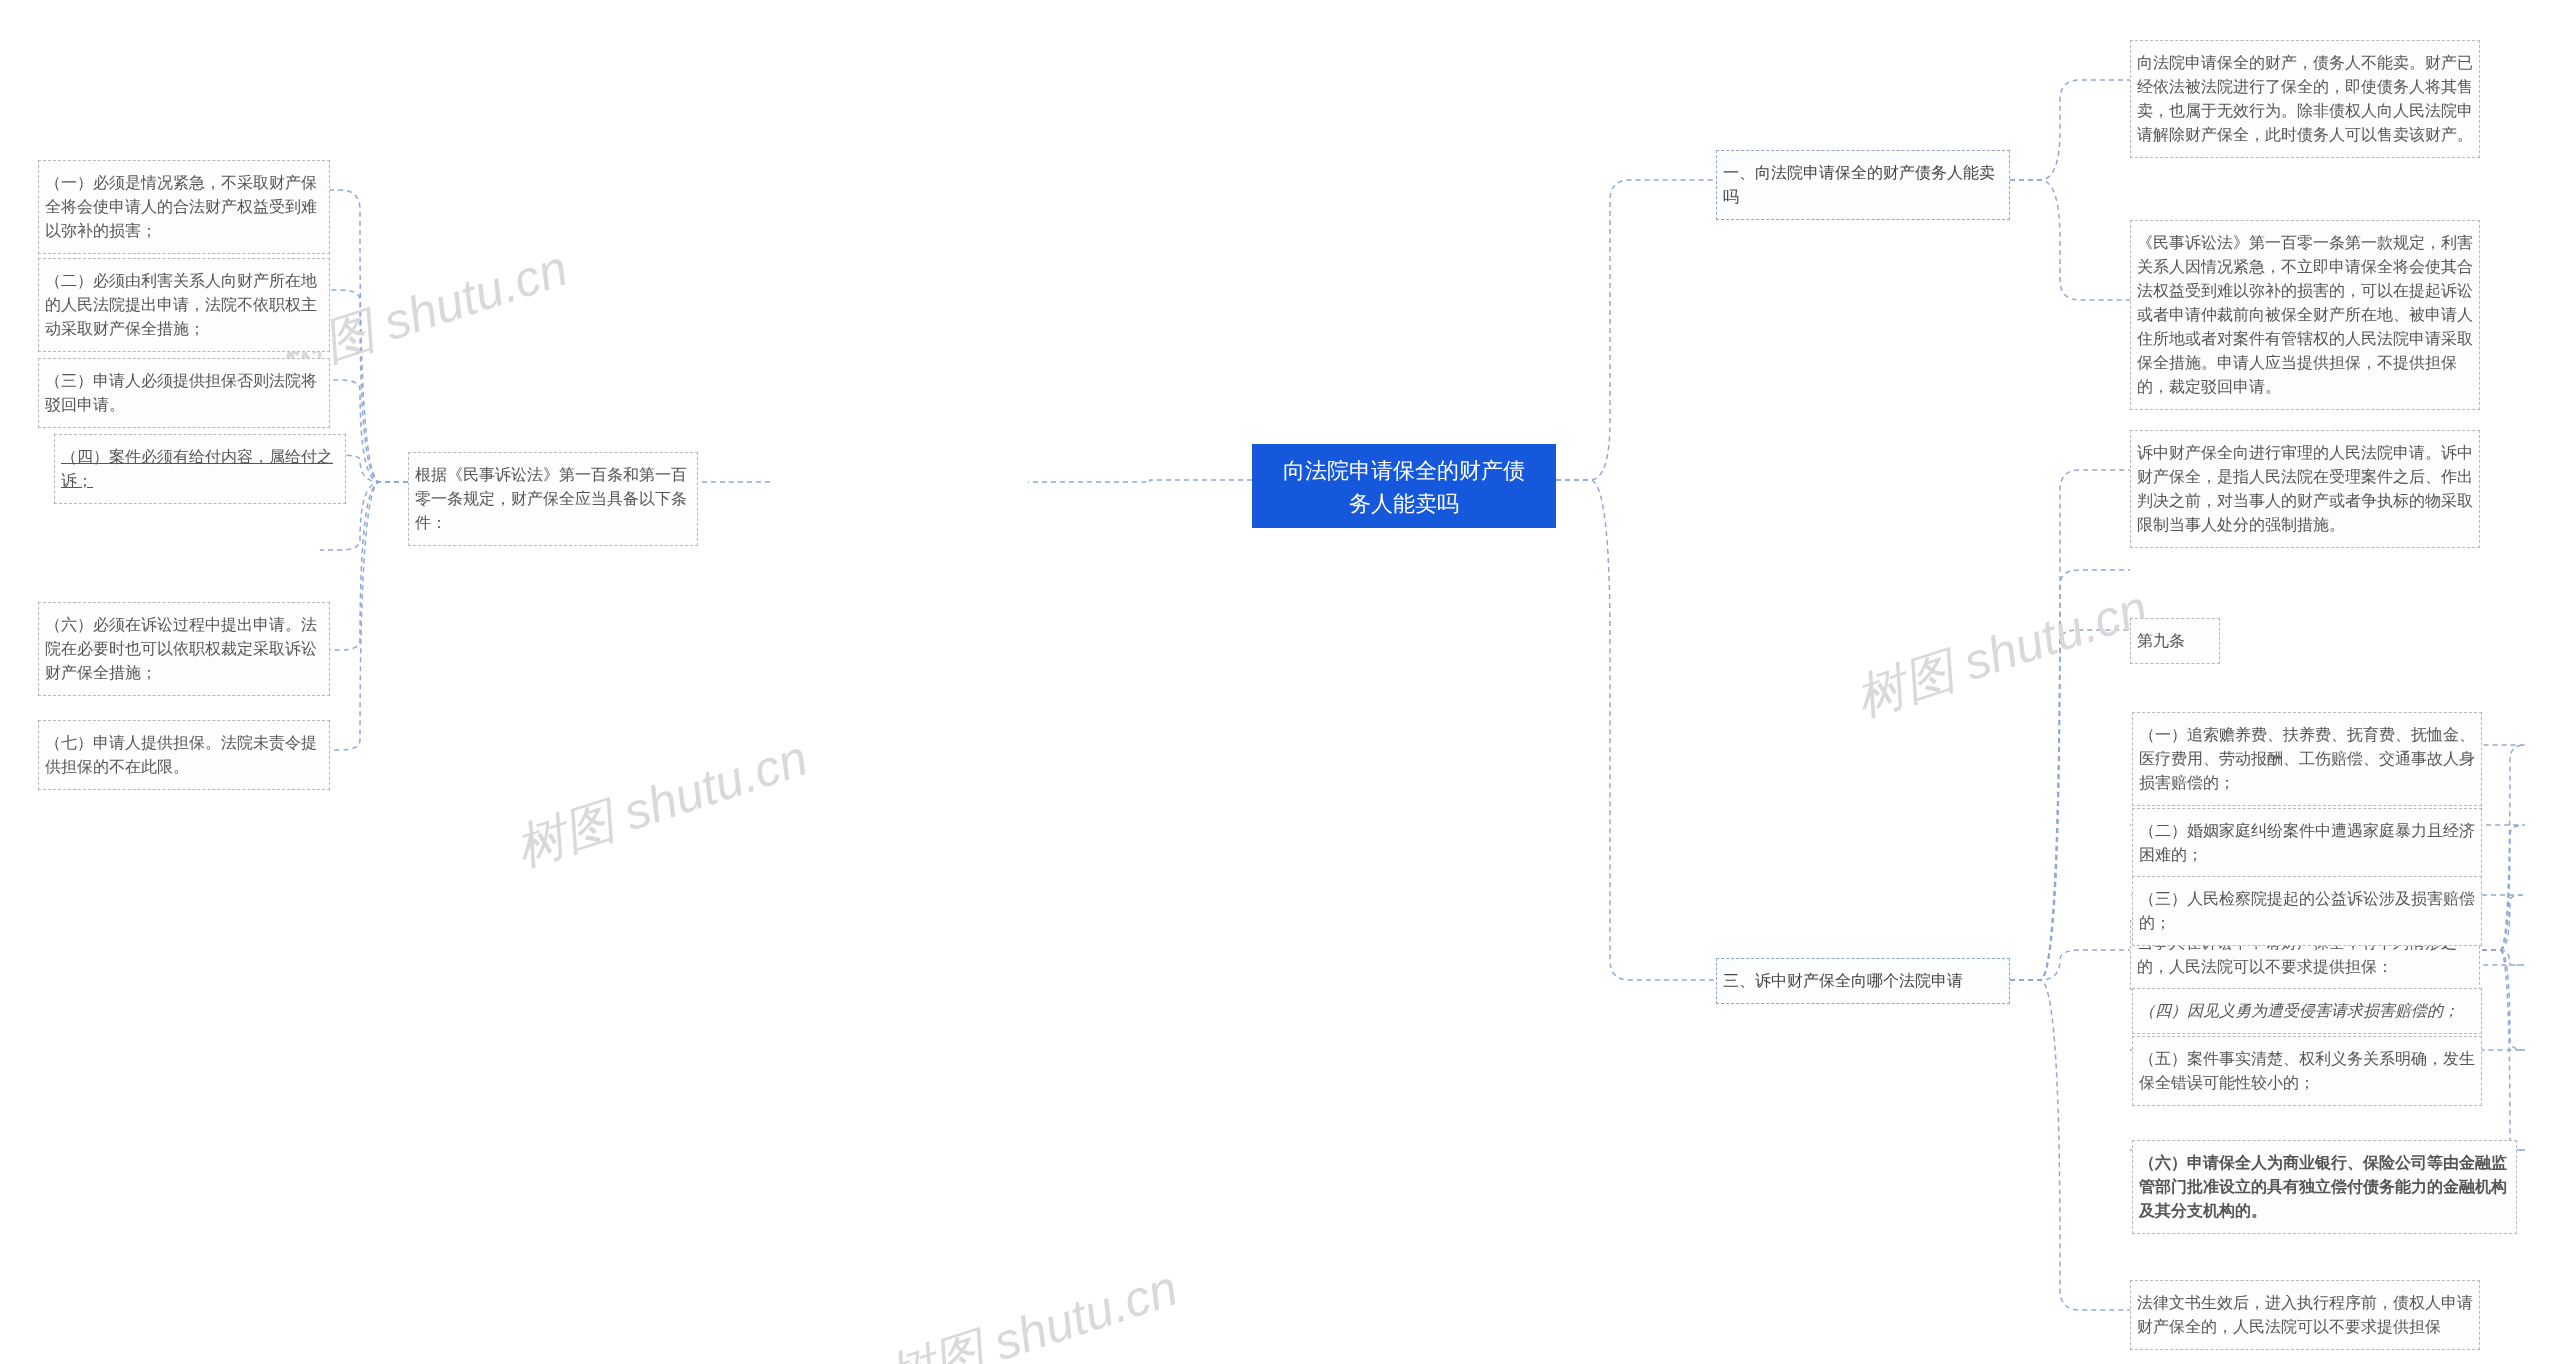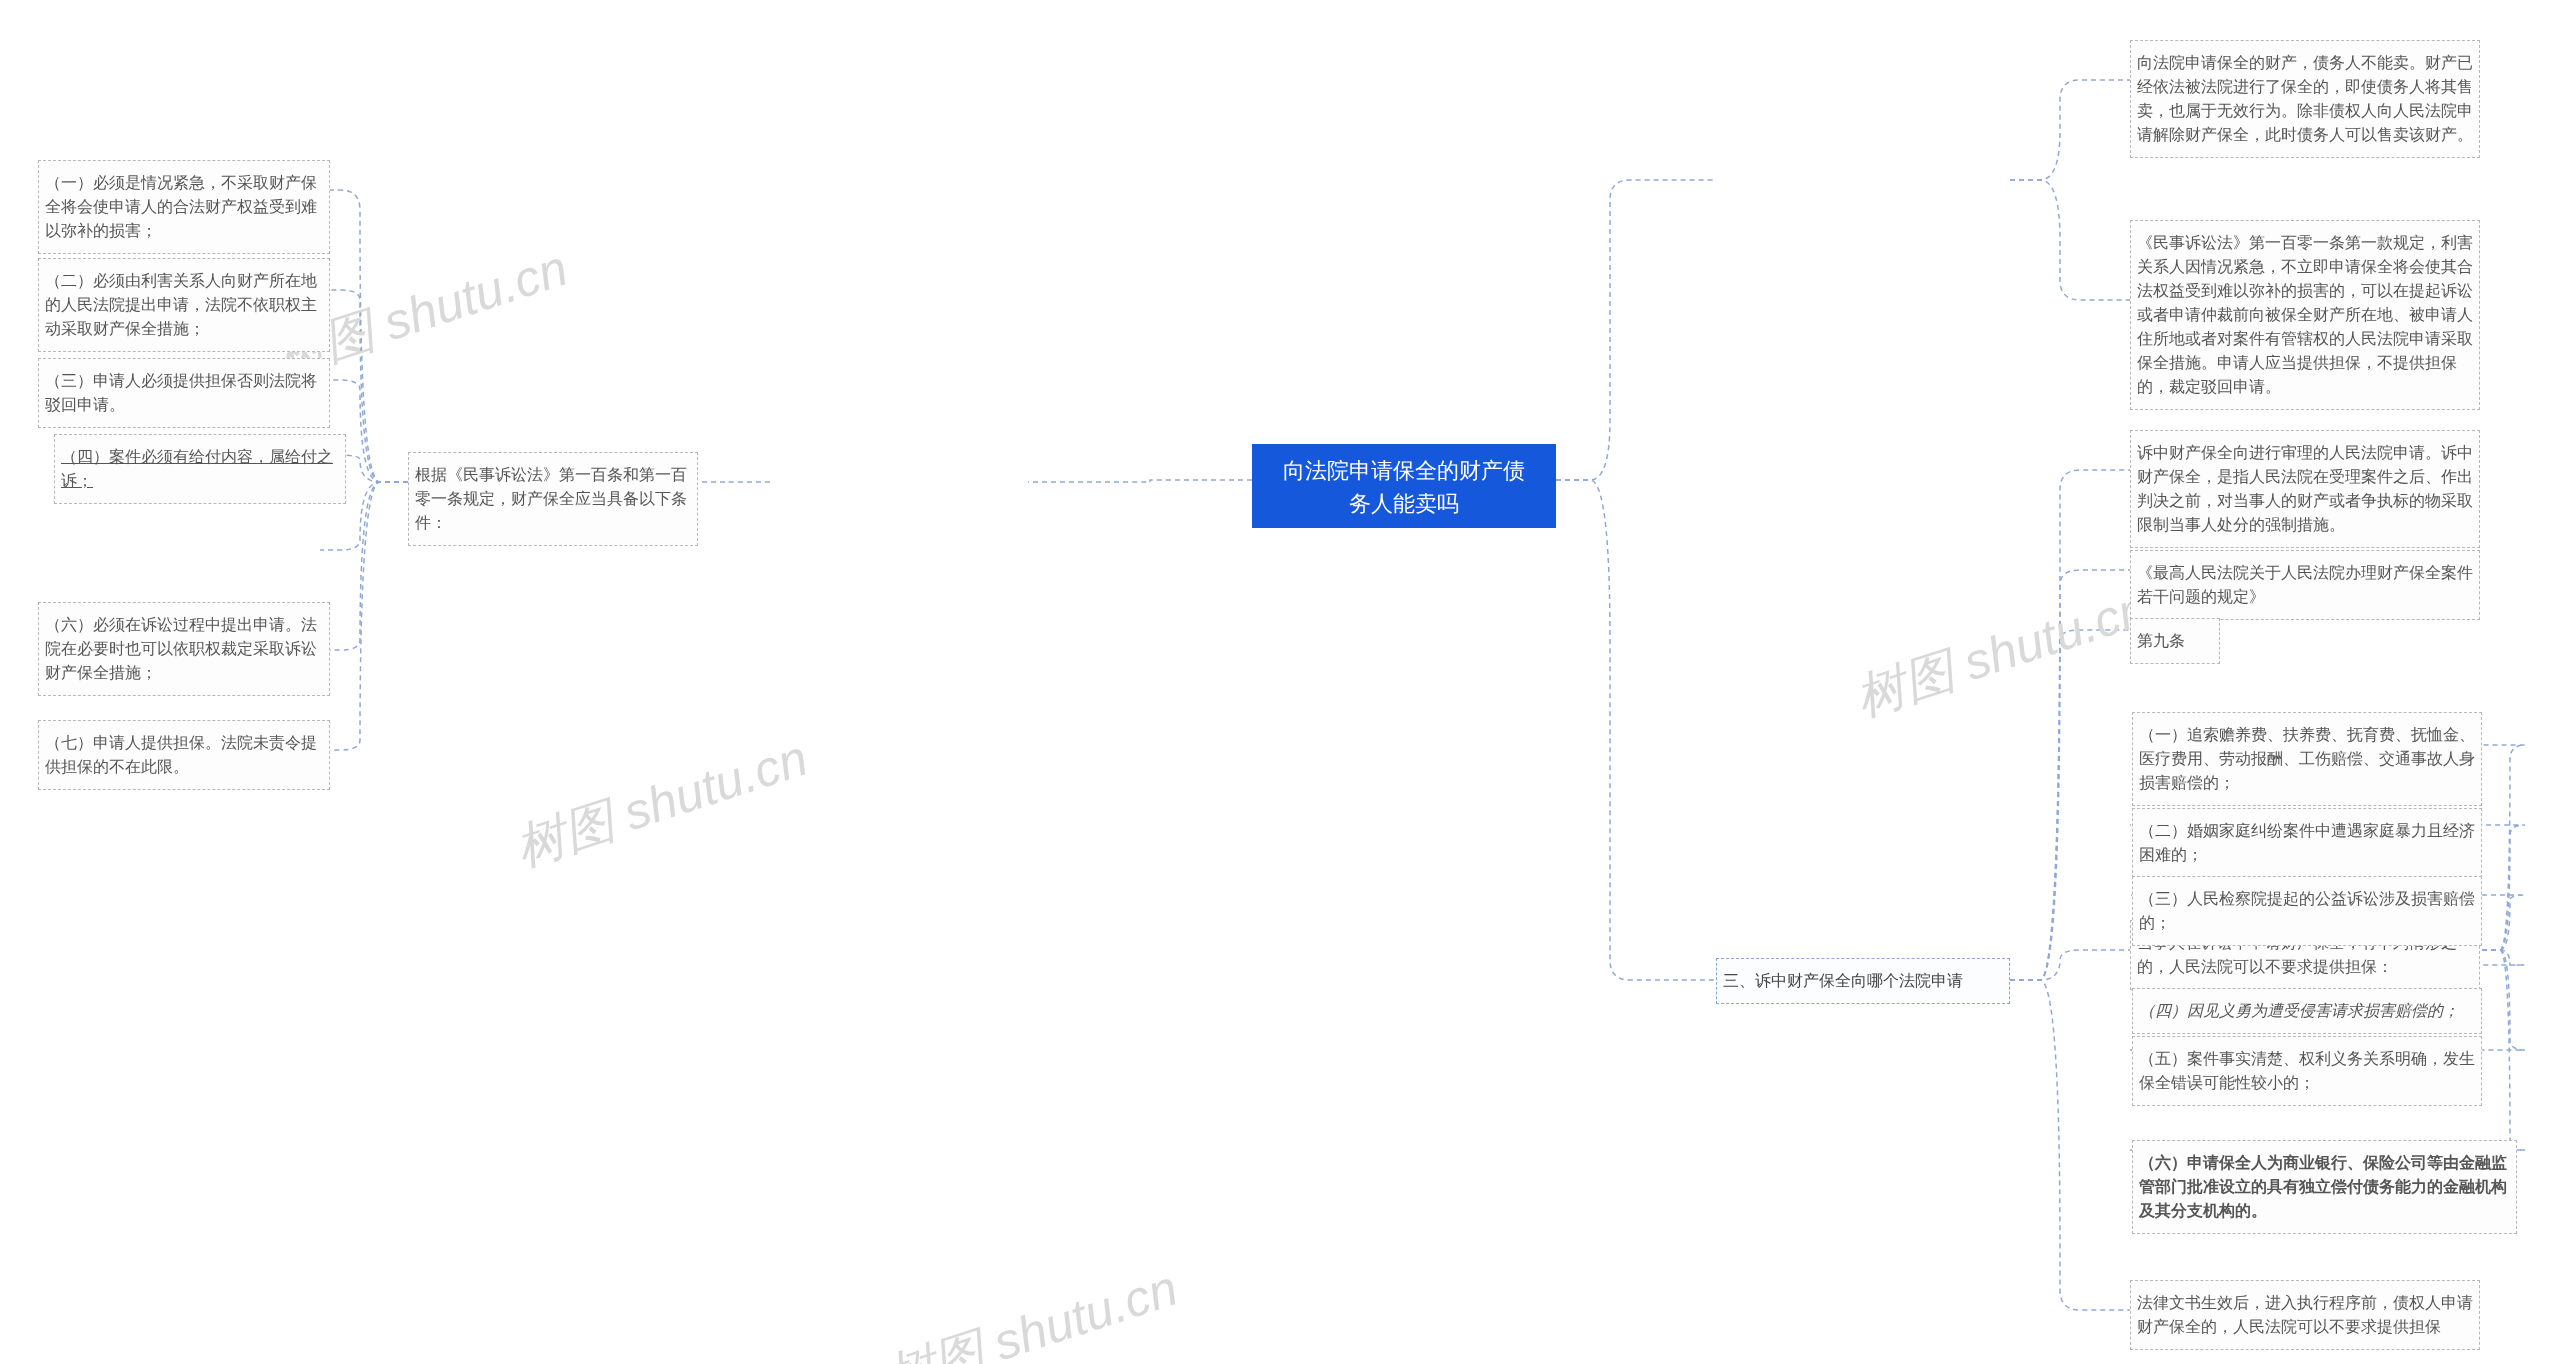--- a/index.html
+++ b/index.html
@@ -107,35 +107,35 @@
 <div class="watermark" style="left:510px; top:770px;">树图 shutu.cn</div>
 <div class="watermark" style="left:2180px; top:250px;">树图 shutu.cn</div>
 <div class="watermark" style="left:1850px; top:620px;">树图 shutu.cn</div>
 <div class="watermark" style="left:880px; top:1300px;">树图 shutu.cn</div>
 
 <div class="node root" style="left:1252px; top:444px; width:304px; height:84px;">
   <div>向法院申请保全的财产债</div>
   <div>务人能卖吗</div>
 </div>
 
+<div class="node topic" style="left:1716px; top:150px; width:294px;">
+  <span>一、向法院申请保全的财产债务人能卖吗</span>
+</div>
 <div class="node leaf" style="left:2130px; top:40px; width:350px;">
   <span>向法院申请保全的财产，债务人不能卖。财产已经依法被法院进行了保全的，即使债务人将其售卖，也属于无效行为。除非债权人向人民法院申请解除财产保全，此时债务人可以售卖该财产。</span>
 </div>
 <div class="node leaf" style="left:2130px; top:220px; width:350px;">
   <span>《民事诉讼法》第一百零一条第一款规定，利害关系人因情况紧急，不立即申请保全将会使其合法权益受到难以弥补的损害的，可以在提起诉讼或者申请仲裁前向被保全财产所在地、被申请人住所地或者对案件有管辖权的人民法院申请采取保全措施。申请人应当提供担保，不提供担保的，裁定驳回申请。</span>
 </div>
 
 <div class="node topic" style="left:1716px; top:958px; width:294px;">
   <span>三、诉中财产保全向哪个法院申请</span>
 </div>
 <div class="node leaf" style="left:2130px; top:430px; width:350px;">
   <span>诉中财产保全向进行审理的人民法院申请。诉中财产保全，是指人民法院在受理案件之后、作出判决之前，对当事人的财产或者争执标的物采取限制当事人处分的强制措施。</span>
-</div>
-<div class="node leaf" style="left:2130px; top:550px; width:350px;">
-  <span>《最高人民法院关于人民法院办理财产保全案件若干问题的规定》</span>
 </div>
 <div class="node leaf" style="left:2130px; top:618px; width:90px;">
   <span>第九条</span>
 </div>
 <div class="node leaf" style="left:2130px; top:920px; width:350px;">
   <span>当事人在诉讼中申请财产保全，有下列情形之一的，人民法院可以不要求提供担保：</span>
 </div>
 
 <div class="node leaf" style="left:2132px; top:712px; width:350px;">
   <span>（一）追索赡养费、扶养费、抚育费、抚恤金、医疗费用、劳动报酬、工伤赔偿、交通事故人身损害赔偿的；</span>

